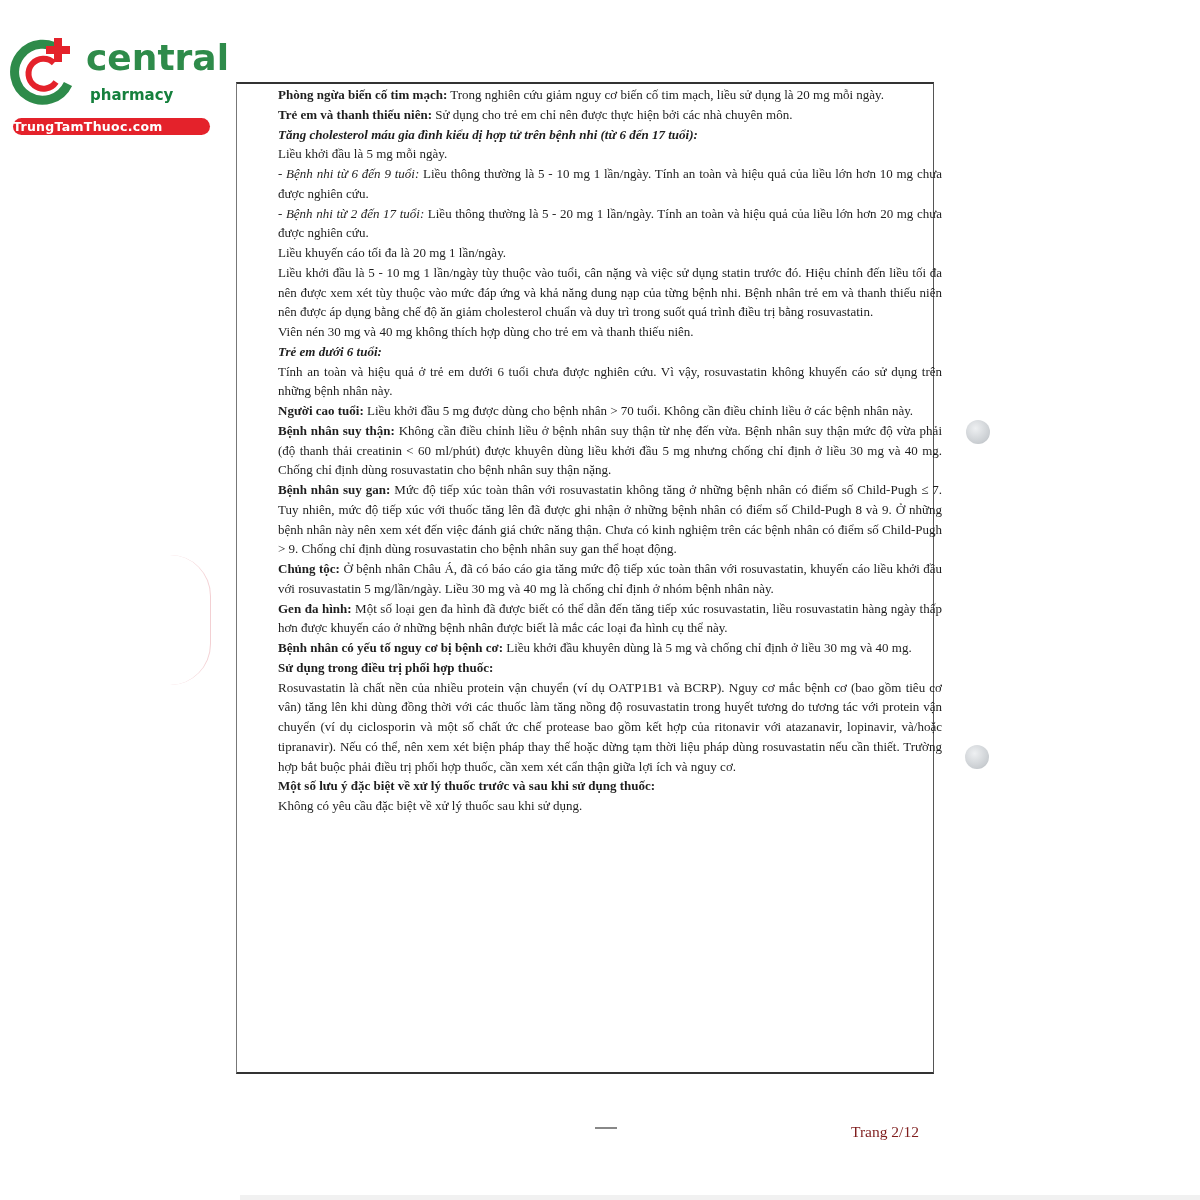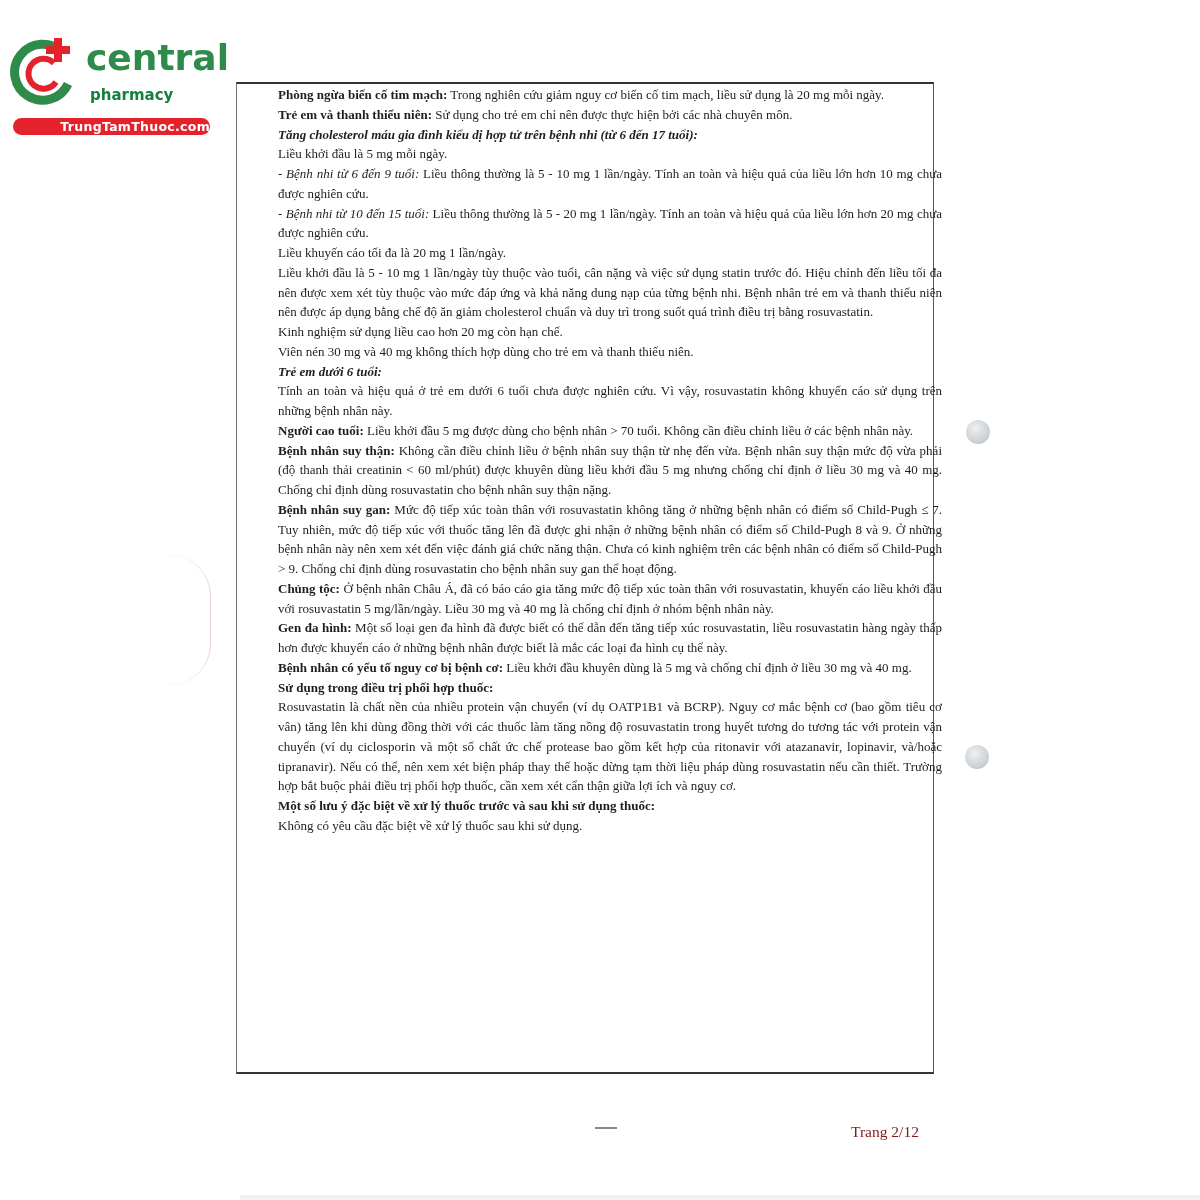--- a/index.html
+++ b/index.html
@@ -4,21 +4,21 @@
 <style>
   html, body { margin:0; padding:0; }
   body {
     width:1200px; height:1200px; background:#ffffff; position:relative; overflow:hidden;
     font-family:"Liberation Serif", serif; color:#1e1e1e;
   }
   .logo { position:absolute; left:10px; top:36px; width:205px; height:100px; }
   .logo-mark { position:absolute; left:0; top:0; width:70px; height:70px; }
   .logo-name { position:absolute; left:76px; top:2px; font-family:"DejaVu Sans", sans-serif; font-size:36px; font-weight:bold; color:#2e8b4a; letter-spacing:0px; line-height:40px; }
   .logo-sub { position:absolute; left:80px; top:50px; font-family:"DejaVu Sans", sans-serif; font-size:15px; font-weight:bold; color:#15803d; }
-  .logo-url { position:absolute; left:3px; top:82px; width:197px; height:17px; background:#e4222b; border-radius:9px; color:#fff; font-family:"DejaVu Sans", sans-serif; font-weight:bold; font-size:12.5px; text-align:right; line-height:17px; letter-spacing:0.3px; }
+  .logo-url { position:absolute; left:3px; top:82px; width:197px; height:17px; background:#e4222b; border-radius:9px; color:#fff; font-family:"DejaVu Sans", sans-serif; font-weight:bold; font-size:12.5px; text-align:left; line-height:17px; letter-spacing:0.3px; }
 
   .page-frame {
     position:absolute; left:236px; top:82px; width:698px; height:992px;
     border-top:2px solid #333; border-bottom:2px solid #333;
     border-left:1px solid #777; border-right:1px solid #555;
     box-sizing:border-box;
   }
   .content { position:absolute; left:265px; top:85px; width:664px; font-size:13px; line-height:19.75px; text-align:justify;margin-left:13px; }
   .content p { margin:0; }
   .b { font-weight:bold; }
@@ -51,24 +51,23 @@
 <div class="stamp"></div>
 
 <div class="page-frame"></div>
 
 <div class="content" id="doc-content">
     <p><span class="b">Phòng ngừa biến cố tim mạch:</span><span> Trong nghiên cứu giảm nguy cơ biến cố tim mạch, liều sử dụng là 20 mg mỗi ngày.</span></p>
     <p><span class="b">Trẻ em và thanh thiếu niên:</span><span> Sử dụng cho trẻ em chỉ nên được thực hiện bởi các nhà chuyên môn.</span></p>
     <p><span class="bi">Tăng cholesterol máu gia đình kiểu dị hợp tử trên bệnh nhi (từ 6 đến 17 tuổi):</span></p>
     <p><span>Liều khởi đầu là 5 mg mỗi ngày.</span></p>
     <p><span class="i">- Bệnh nhi từ 6 đến 9 tuổi:</span><span> Liều thông thường là 5 - 10 mg 1 lần/ngày. Tính an toàn và hiệu quả của liều lớn hơn 10 mg chưa được nghiên cứu.</span></p>
-    <p><span class="i">- Bệnh nhi từ 10 đến 15 tuổi:</span><span> Liều thông thường là 5 - 20 mg 1 lần/ngày. Tính an toàn và hiệu quả của liều lớn hơn 20 mg chưa được nghiên cứu.</span></p>
+    <p><span class="i">- Bệnh nhi từ 2 đến 17 tuổi:</span><span> Liều thông thường là 5 - 20 mg 1 lần/ngày. Tính an toàn và hiệu quả của liều lớn hơn 20 mg chưa được nghiên cứu.</span></p>
     <p><span>Liều khuyến cáo tối đa là 20 mg 1 lần/ngày.</span></p>
     <p><span>Liều khởi đầu là 5 - 10 mg 1 lần/ngày tùy thuộc vào tuổi, cân nặng và việc sử dụng statin trước đó. Hiệu chỉnh đến liều tối đa nên được xem xét tùy thuộc vào mức đáp ứng và khả năng dung nạp của từng bệnh nhi. Bệnh nhân trẻ em và thanh thiếu niên nên được áp dụng bằng chế độ ăn giảm cholesterol chuẩn và duy trì trong suốt quá trình điều trị bằng rosuvastatin.</span></p>
-    <p><span>Kinh nghiệm sử dụng liều cao hơn 20 mg còn hạn chế.</span></p>
     <p><span>Viên nén 30 mg và 40 mg không thích hợp dùng cho trẻ em và thanh thiếu niên.</span></p>
     <p><span class="bi">Trẻ em dưới 6 tuổi:</span></p>
     <p><span>Tính an toàn và hiệu quả ở trẻ em dưới 6 tuổi chưa được nghiên cứu. Vì vậy, rosuvastatin không khuyến cáo sử dụng trên những bệnh nhân này.</span></p>
     <p><span class="b">Người cao tuổi:</span><span> Liều khởi đầu 5 mg được dùng cho bệnh nhân &gt; 70 tuổi. Không cần điều chỉnh liều ở các bệnh nhân này.</span></p>
     <p><span class="b">Bệnh nhân suy thận:</span><span> Không cần điều chỉnh liều ở bệnh nhân suy thận từ nhẹ đến vừa. Bệnh nhân suy thận mức độ vừa phải (độ thanh thải creatinin &lt; 60 ml/phút) được khuyên dùng liều khởi đầu 5 mg nhưng chống chỉ định ở liều 30 mg và 40 mg. Chống chỉ định dùng rosuvastatin cho bệnh nhân suy thận nặng.</span></p>
     <p><span class="b">Bệnh nhân suy gan:</span><span> Mức độ tiếp xúc toàn thân với rosuvastatin không tăng ở những bệnh nhân có điểm số Child-Pugh ≤ 7. Tuy nhiên, mức độ tiếp xúc với thuốc tăng lên đã được ghi nhận ở những bệnh nhân có điểm số Child-Pugh 8 và 9. Ở những bệnh nhân này nên xem xét đến việc đánh giá chức năng thận. Chưa có kinh nghiệm trên các bệnh nhân có điểm số Child-Pugh &gt; 9. Chống chỉ định dùng rosuvastatin cho bệnh nhân suy gan thể hoạt động.</span></p>
     <p><span class="b">Chủng tộc:</span><span> Ở bệnh nhân Châu Á, đã có báo cáo gia tăng mức độ tiếp xúc toàn thân với rosuvastatin, khuyến cáo liều khởi đầu với rosuvastatin 5 mg/lần/ngày. Liều 30 mg và 40 mg là chống chỉ định ở nhóm bệnh nhân này.</span></p>
     <p><span class="b">Gen đa hình:</span><span> Một số loại gen đa hình đã được biết có thể dẫn đến tăng tiếp xúc rosuvastatin, liều rosuvastatin hàng ngày thấp hơn được khuyến cáo ở những bệnh nhân được biết là mắc các loại đa hình cụ thể này.</span></p>
     <p><span class="b">Bệnh nhân có yếu tố nguy cơ bị bệnh cơ:</span><span> Liều khởi đầu khuyên dùng là 5 mg và chống chỉ định ở liều 30 mg và 40 mg.</span></p>
     <p><span class="b">Sử dụng trong điều trị phối hợp thuốc:</span></p>

